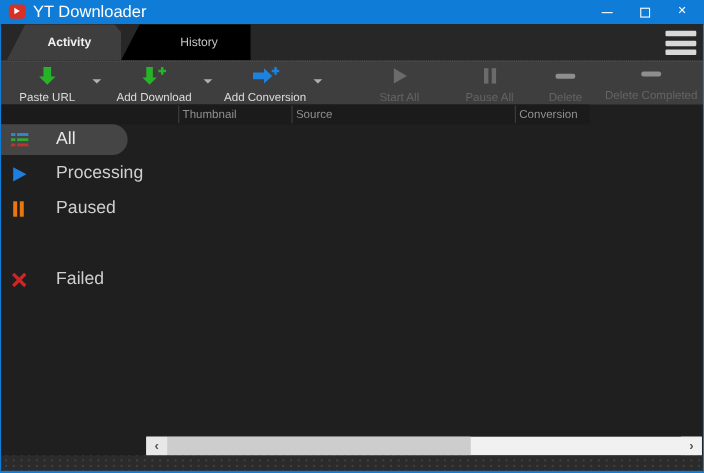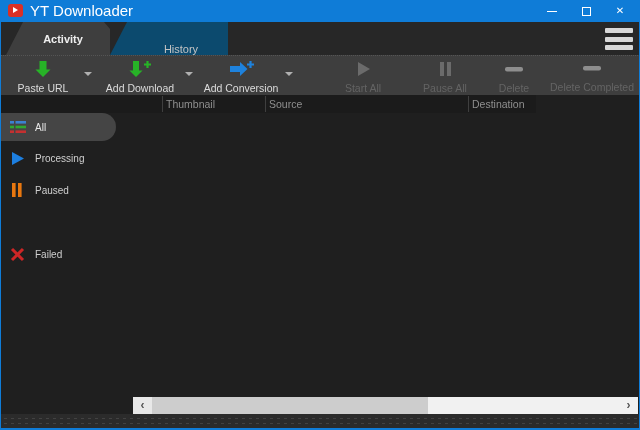--- a/index.html
+++ b/index.html
@@ -22,22 +22,22 @@
   .min-glyph { width:10px; height:1px; background:#fff; }
   .max-glyph { width:9px; height:9px; border:1px solid #fff; }
   .close-glyph { color:#fff; font-size:10px; line-height:22px; }
 
   
   .tabbar { position:absolute; left:0; top:22px; width:640px; height:33px; background:#272727; }
   .tab { position:absolute; top:0; height:33px; display:flex; align-items:center;
          justify-content:center; font-size:11px; }
   .tab-activity { left:6px; width:104px; background:#3e3e3e; color:#f0f0f0; font-weight:bold;
          clip-path:polygon(17px 0, 98px 0, 104px 7px, 104px 33px, 0 33px); padding-left:10px; }
-  .tab-history { left:110px; width:118px; background:#0c4a6e; color:#c4c4c4;
-         clip-path:polygon(17px 0, 118px 0, 118px 33px, 0 33px); padding-left:24px;align-items:flex-end; }
+  .tab-history { left:110px; width:118px; background:#000000; color:#c4c4c4;
+         clip-path:polygon(17px 0, 118px 0, 118px 33px, 0 33px); padding-left:24px; }
   .hamburger { position:absolute; right:7px; top:6px; width:28px; height:22px;
          display:flex; flex-direction:column; justify-content:space-between; }
   .hamburger i { display:block; width:28px; height:5px; background:#d8d8d8; border-radius:1px; }
 
   
   .toolbar { position:absolute; left:0; top:55px; width:640px; height:40px;
              background:#3e3e3e; border-top:1px dotted #555; }
   .tbtn { position:absolute; top:2px; height:36px; display:flex; flex-direction:column;
           align-items:center; justify-content:space-between; padding:2px 0 3px 0; }
   .tbtn .lbl { font-size:10.5px; color:#dcdcdc; white-space:nowrap; }
@@ -49,21 +49,21 @@
               border-left:1px dotted #606060; }
 
   
   .headerrow { position:absolute; left:0; top:95px; width:536px; height:18px; background:#1b1b1b; }
   .colhead { position:absolute; top:0; line-height:18px; font-size:10.5px; color:#8f8f8f; }
   .colsep { position:absolute; top:1px; height:16px; width:0; border-left:1px solid #3f3f3f; }
 
   
   .content { position:absolute; left:0; top:113px; width:640px; height:301px; background:#1f1f1f; }
   .side-item { position:absolute; left:0; height:24px; display:flex; align-items:center;
-               font-size:10px; color:#cfcfcf; padding-left:10px; width:116px; }
+               font-size:16px; color:#cfcfcf; padding-left:10px; width:116px;gap:16px; }
   .side-item .txt { margin-left:9px; }
   .side-item.selected { height:28px; background:#454545; border-radius:0 14px 14px 0;
                color:#e8e8e8; }
   .icon16 { width:16px; height:16px; flex:0 0 16px; display:flex; align-items:center; }
 
   
   .hscroll { position:absolute; left:133px; top:397px; width:505px; height:17px; background:#f1f1f1; }
   .sbtn { position:absolute; top:0; width:19px; height:17px; background:#e8e8e8;
           color:#555; font-size:12px; font-weight:bold; text-align:center; line-height:16px; }
   .sbtn.left { left:0; } .sbtn.right { right:0; background:#f1f1f1; }
@@ -188,21 +188,21 @@
       <span class="lbl">Delete Completed</span>
     </div>
   </div>
 
   <div class="headerrow">
     <div class="colsep" style="left:162px;"></div>
     <span class="colhead" style="left:166px;">Thumbnail</span>
     <div class="colsep" style="left:265px;"></div>
     <span class="colhead" style="left:269px;">Source</span>
     <div class="colsep" style="left:468px;"></div>
-    <span class="colhead" style="left:472px;">Destination</span>
+    <span class="colhead" style="left:472px;">Conversion</span>
   </div>
 
   <div class="content"></div>
 
   <div class="side-item selected" style="top:113px;">
     <span class="icon16">
       <svg width="16" height="14" viewBox="0 0 16 14">
         <rect x="0" y="1" width="4" height="2.6" fill="#3b82d0"></rect>
           <rect x="5.5" y="1" width="10.5" height="2.6" fill="#3b82d0"></rect>
         <rect x="0" y="5.7" width="4" height="2.6" fill="#2faa2f"></rect>

